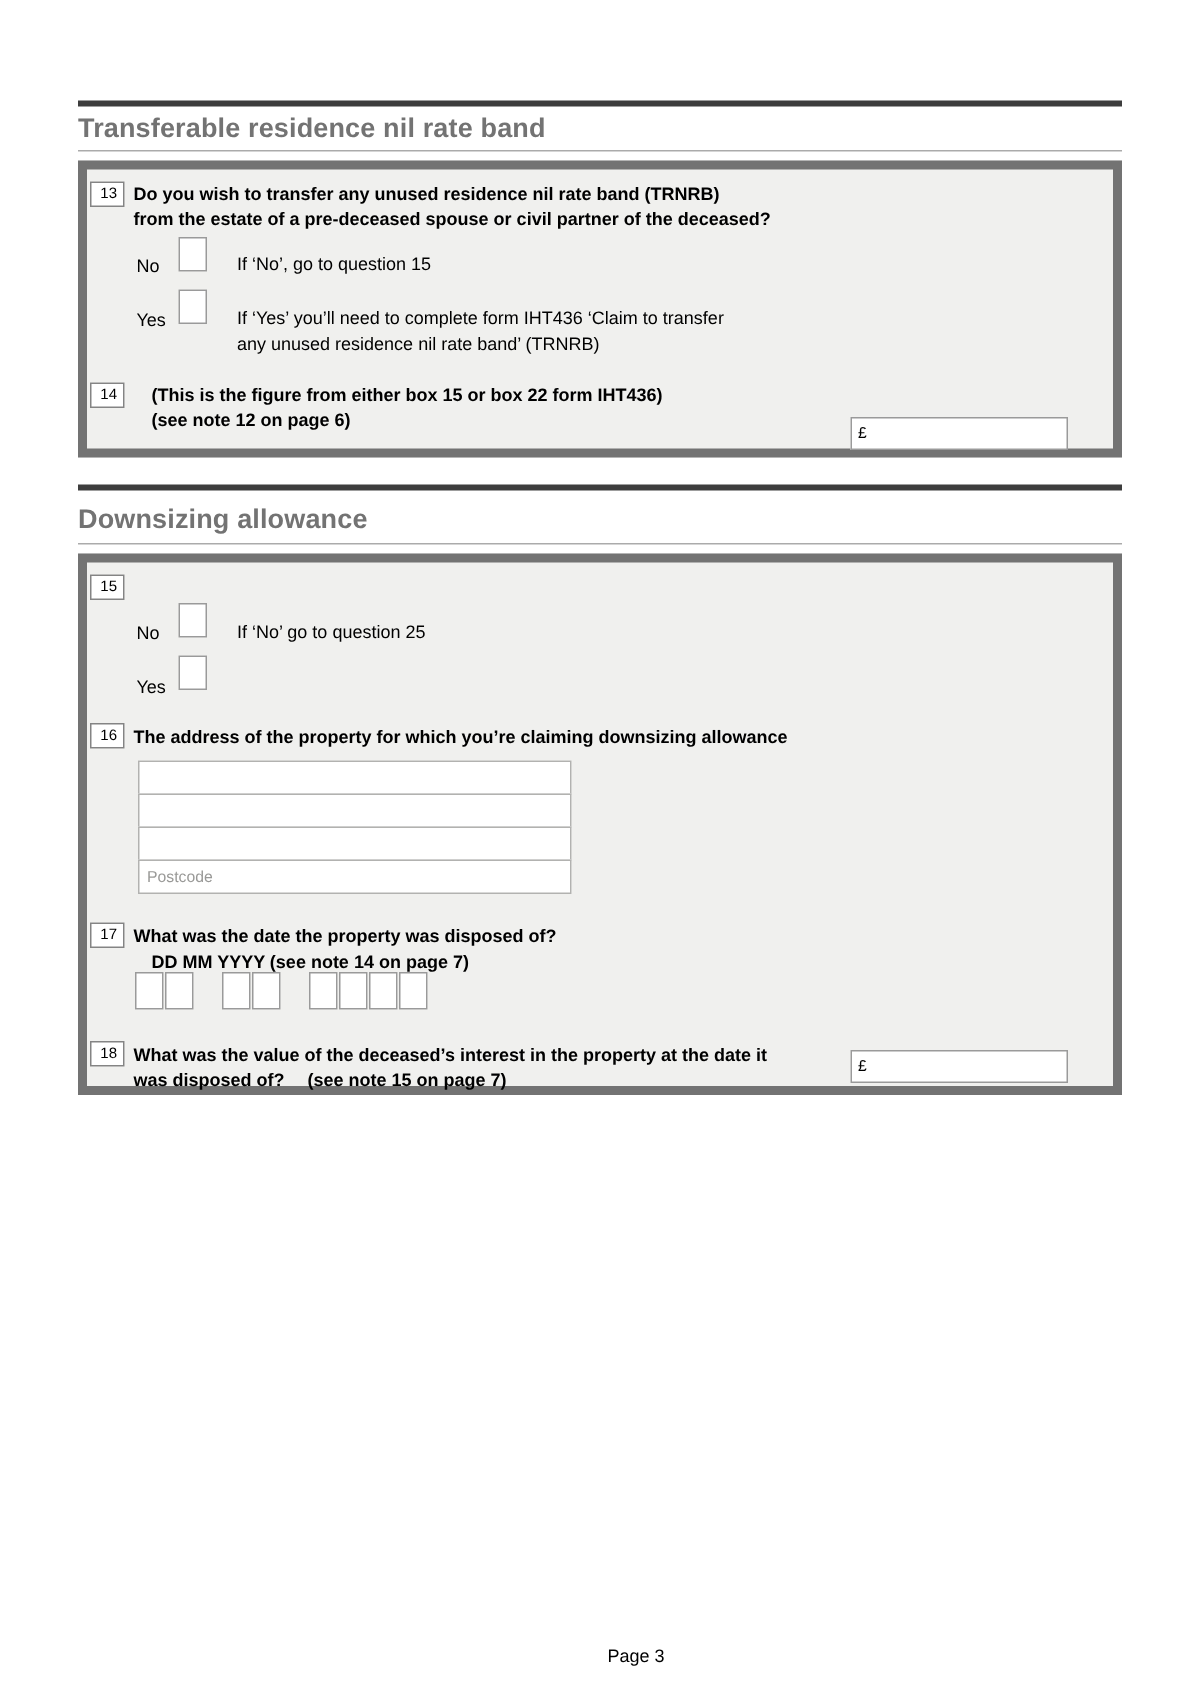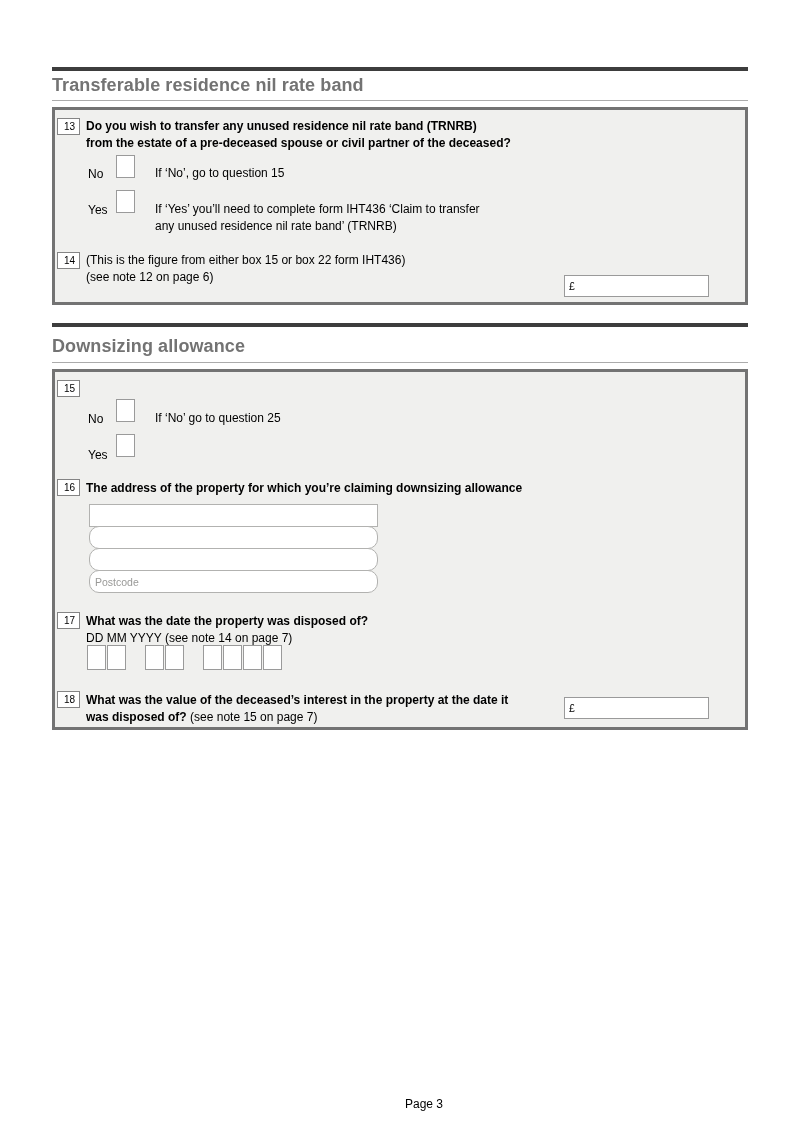--- a/index.html
+++ b/index.html
@@ -16,31 +16,31 @@
   .section-heading {
     position:absolute; left:52px; width:696px;
     font-size:18px; font-weight:bold; color:#737373; letter-spacing:0.1px;
   }
   .section-rule {
     position:absolute; left:52px; width:696px; height:0;
     border-top:1px solid #ababab;
   }
   .panel {
     position:absolute; left:52px; width:696px;
-    background:#f0f0ee; border:3px solid #737373;
+    background:#f0f0ee; border:6px solid #737373;
   }
   .badge {
     position:absolute; width:23px; height:17px;
     background:#ffffff; border:1px solid #848484;
     font-size:10px; line-height:15px; text-align:right; padding-right:4px;
     color:#000;
   }
   .qtext { position:absolute; font-size:12px; line-height:17px; }
   .b { font-weight:bold; }
-  .r { font-weight:normal; }
+  .r { font-weight:bold;margin-left:12px; }
   .label { position:absolute; font-size:12px; line-height:14px; }
   .hint { position:absolute; font-size:12px; line-height:17px; }
   .checkbox {
     position:absolute; width:19px; height:23px;
     background:#ffffff; border:1px solid #9a9a9a;
   }
   .moneybox {
     position:absolute; width:145px; height:22px;
     background:#ffffff; border:1px solid #9a9a9a;
     display:flex; align-items:center; padding-left:4px;
@@ -50,21 +50,21 @@
     flex:1; border:none; outline:none; background:transparent;
     font-family:"Liberation Sans", sans-serif; font-size:11px; padding:0 3px;
   }
   .addr-stack { position:absolute; }
   .addr-stack input {
     display:block; width:289px; height:23px;
     background:#ffffff; border:1px solid #b2b2b0;
     font-family:"Liberation Sans", sans-serif; font-size:10.5px;
     padding:0 5px; outline:none;
   }
-  .addr-stack input + input { margin-top:-1px;border-radius:10px; }
+  .addr-stack input + input { margin-top:-1px; }
   .addr-stack input::placeholder { color:#999997; }
   .datebox {
     position:absolute; width:19px; height:25px;
     background:#ffffff; border:1px solid #9a9a9a;
   }
   .footer {
     position:absolute; left:0; top:1096px; width:800px;
     text-align:center; font-size:12px; line-height:16px;margin-left:24px;
   }
 </style>

